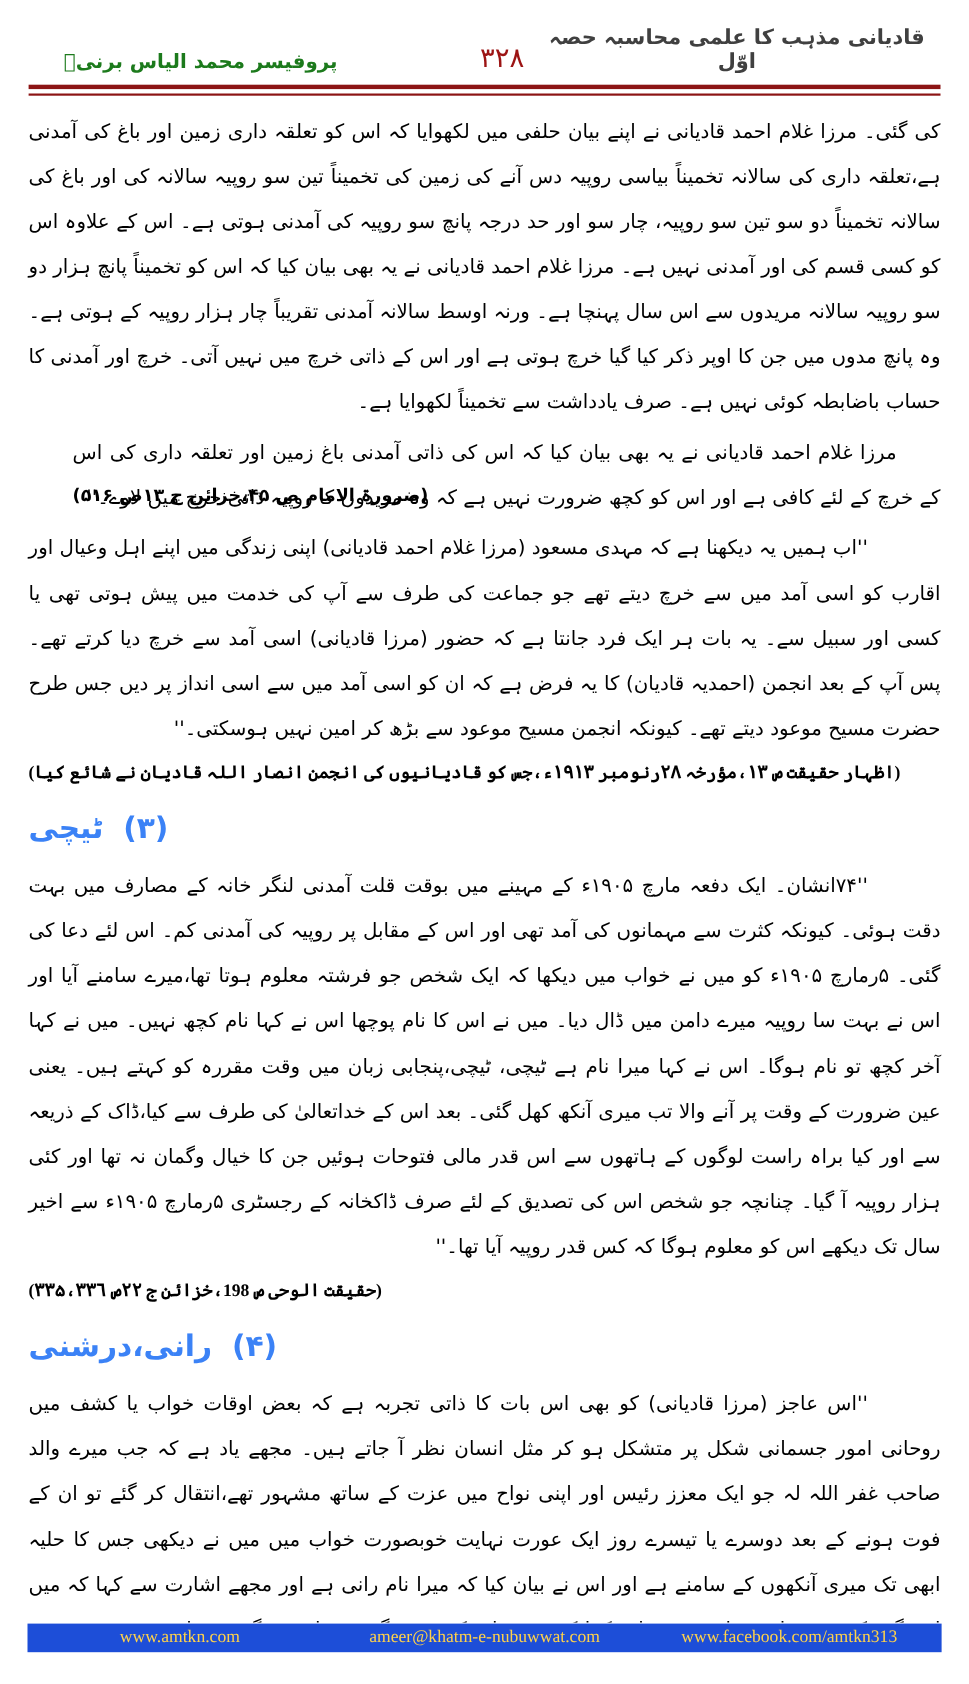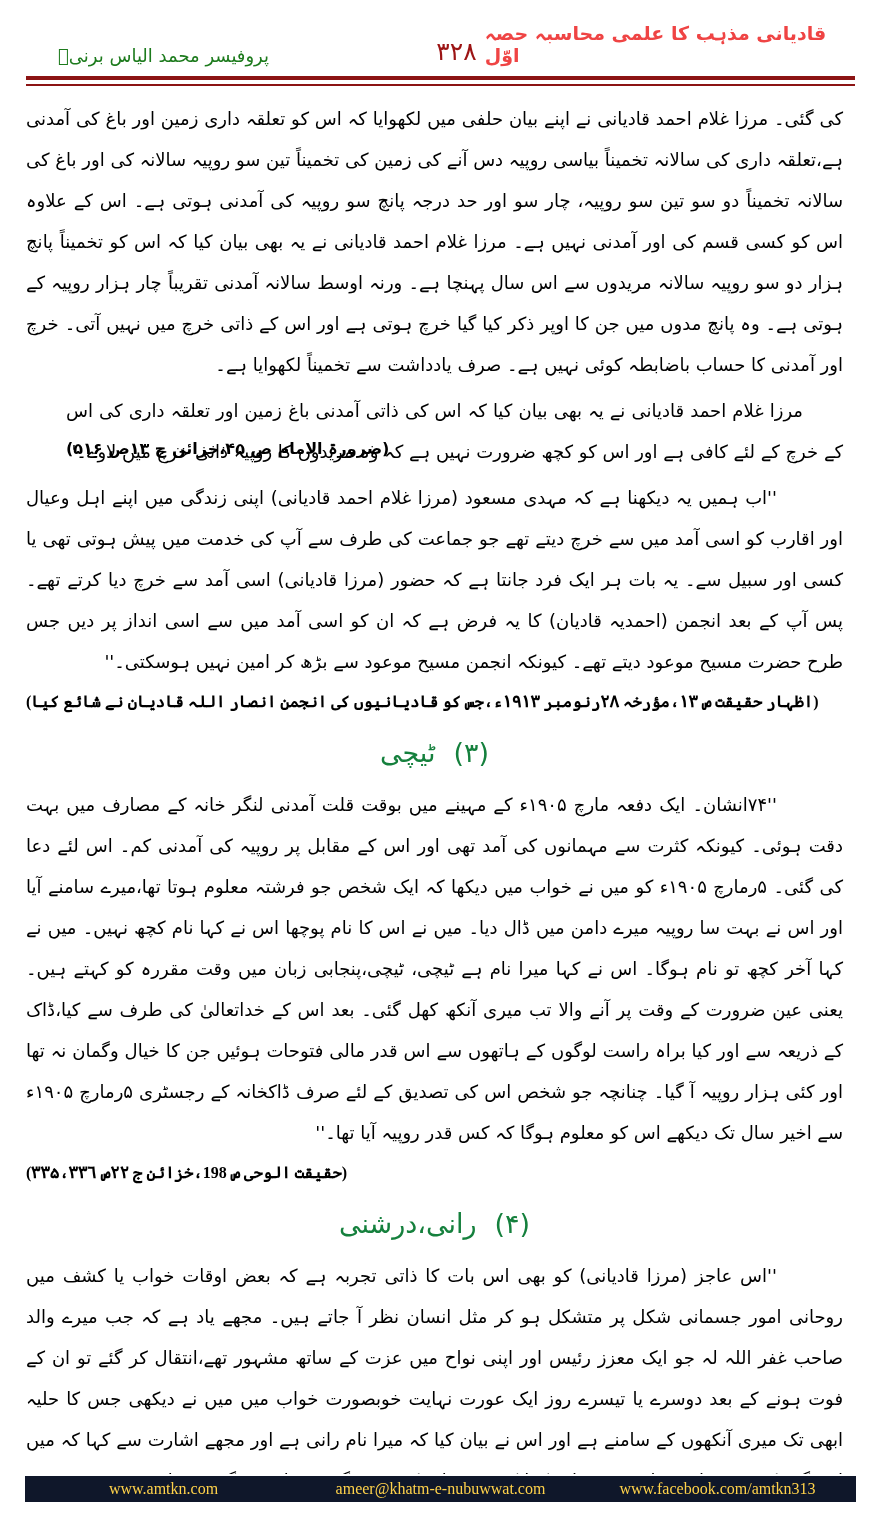--- a/index.html
+++ b/index.html
@@ -11,33 +11,33 @@
     background:#ffffff;
     overflow:hidden;
     font-family:"DejaVu Sans", sans-serif;
   }
   
   .hdr {
     display:flex; align-items:flex-end;
     direction:rtl;
     padding:22px 26px 4px 26px;
   }
-  .hdr .h-title { flex:1; text-align:left; color:#ef4444; font-size:19px; font-weight:bold; }
+  .hdr .h-title { flex:1; text-align:center; color:#404040; font-size:19px; font-weight:bold; }
   .hdr .h-page  { flex:0 0 auto; color:#9c1414; font-size:25px; font-weight:normal; padding:0 8px; }
-  .hdr .h-author{ flex:1; text-align:left; color:#1c7a1c; font-size:18px; font-weight:normal;padding-left:32px; }
+  .hdr .h-author{ flex:1; text-align:left; color:#1c7a1c; font-size:18px; font-weight:bold;padding-left:32px; }
   .rule {
     margin:6px 26px 0 26px;
     height:10px;
     border-top:4px solid #8c1414;
     border-bottom:2px solid #8c1414;
   }
   
   .bodytxt {
     direction:rtl;
-    padding:12px 38px 0 26px;
+    padding:12px 26px 0 26px;
     height:1388px;
     overflow:hidden;
     color:#000;
   }
   p.txt {
     font-size:18px;
     line-height:41px;
     text-align:justify;
     margin-bottom:5px;
   }
@@ -50,33 +50,33 @@
     text-align:right;
   }
   .ref-line {
     text-align:left;
     margin:4px 0 12px 0;
     font-family:Liberation Serif, serif;
   }
   .para-wrap { position:relative;margin-left:40px; }
   .para-wrap .ref-abs { position:absolute; left:0; bottom:8px; }
   h2.sec {
-    text-align:center;
+    text-align:left;
     font-size:27px;
-    font-weight:normal;
+    font-weight:bold;
     margin:20px 0 16px 0;
-    color:#15803d;
+    color:#3b82f6;
   }
   h2.sec .num { margin-left:18px; }
   
   .footer-bar {
     position:absolute;
     left:25px; right:25px; bottom:29px;
     height:26px;
-    background:#0f172a;
+    background:#1d4ed8;
     display:flex; align-items:center;
     direction:ltr;
     font-family:"Liberation Serif", serif;
   }
   .footer-bar span {
     flex:1;
     text-align:center;
     color:#ffd24a;
     font-size:16px;
     cursor:pointer;

